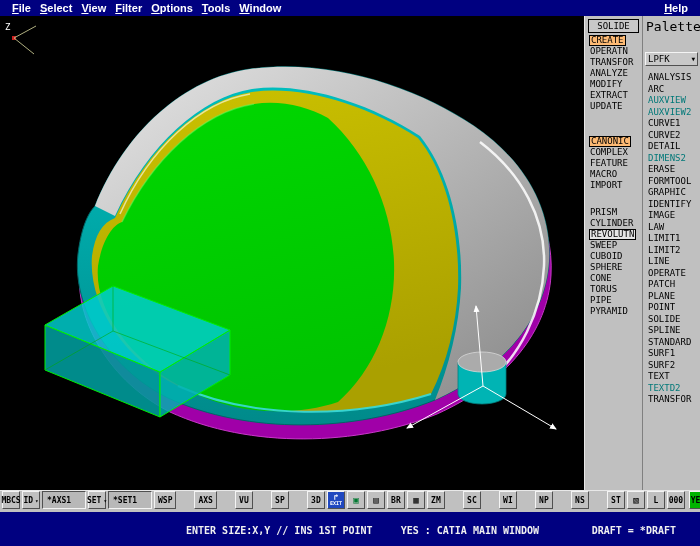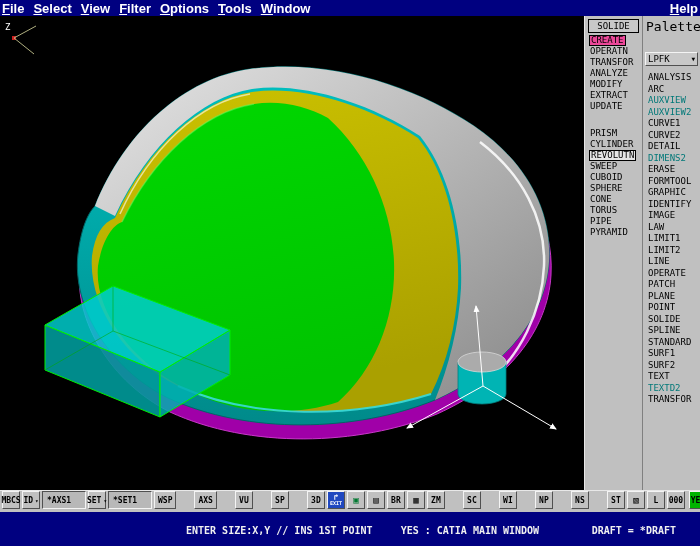--- a/index.html
+++ b/index.html
@@ -1,21 +1,21 @@
 <!DOCTYPE html>
 <html><head>
 <meta charset="utf-8">
 <style>
   *{box-sizing:border-box;margin:0;padding:0}
   html,body{width:700px;height:546px;background:#000;font-family:"Liberation Sans",sans-serif}
   .app{position:relative;width:700px;height:546px;background:#000;overflow:hidden}
 
   
   .menubar{position:absolute;top:0;left:0;width:700px;height:16px;background:#000080;color:#fff;
-    display:flex;align-items:center;padding:0 2px;font-size:13px;font-weight:bold}
+    display:flex;align-items:center;padding:0 12px;font-size:11px;font-weight:bold}
   .menu-items{display:flex;gap:9px}
   .menu-item{cursor:default;white-space:nowrap}
   .menu-help{margin-left:auto}
   u{text-decoration:underline}
 
   
   .content{position:absolute;top:16px;left:0;width:700px;height:474px;display:flex}
   .viewport{position:relative;width:584px;height:474px;background:#000}
 
   .panel{width:58px;background:#c0c0c0;color:#000;font-family:"DejaVu Sans Mono",monospace;
@@ -25,21 +25,21 @@
     padding:1px 0;background:#c8c8c8}
   .panel-title-row{display:flex;align-items:center;justify-content:space-between;padding:3px 2px 1px 3px;font-size:13px}
   .mini-btn{width:9px;height:9px;background:#c0c0c0;border:1px solid;border-color:#f4f4f4 #505050 #505050 #f4f4f4}
   .selector{display:flex;align-items:center;justify-content:space-between;margin:17px 2px 6px 2px;
     border:1px solid;border-color:#f4f4f4 #505050 #505050 #f4f4f4;background:#c8c8c8;padding:1px 2px;font-size:9px}
   .sel-arrow{font-size:6px;line-height:6px}
   .p-item{height:11px;line-height:11px;padding-left:4px;white-space:nowrap;cursor:default}
   .pal .p-item{height:11.5px;line-height:11.5px}
   .p-item.dimmed{color:#007878}
   .p-item .p-label{display:inline-block;line-height:9px;padding:0 1px}
-  .p-item.boxed .p-label{border:1px solid #000;background:#ec4899}
+  .p-item.boxed .p-label{border:1px solid #000;background:#fdba74}
   .p-item.active .p-label{border:1px solid #000;background:#e6e6e6}
   .grp1{margin-top:2px}
   .grp2{margin-top:24px}
   .grp3{margin-top:16px}
 
   
   .toolbar{position:absolute;top:490px;left:0;width:700px;height:22px;background:#c0c0c0;
     border-top:1px solid #e8e8e8;display:flex;align-items:flex-start;padding:0 2px;gap:2px;
     font-family:"DejaVu Sans Mono",monospace}
   .tb-btn{height:18px;min-width:18px;background:#c0c0c0;border:1px solid;
@@ -168,20 +168,28 @@
       <div class="panel-title">SOLIDE</div>
       <div class="grp1">
 
       <div class="p-item boxed"><span class="p-label">CREATE</span></div>
           <div class="p-item"><span class="p-label">OPERATN</span></div>
           <div class="p-item"><span class="p-label">TRANSFOR</span></div>
           <div class="p-item"><span class="p-label">ANALYZE</span></div>
           <div class="p-item"><span class="p-label">MODIFY</span></div>
           <div class="p-item"><span class="p-label">EXTRACT</span></div>
           <div class="p-item"><span class="p-label">UPDATE</span></div>
+        </div>
+      <div class="grp2">
+
+      <div class="p-item boxed"><span class="p-label">CANONIC</span></div>
+          <div class="p-item"><span class="p-label">COMPLEX</span></div>
+          <div class="p-item"><span class="p-label">FEATURE</span></div>
+          <div class="p-item"><span class="p-label">MACRO</span></div>
+          <div class="p-item"><span class="p-label">IMPORT</span></div>
         </div>
       <div class="grp3">
 
       <div class="p-item"><span class="p-label">PRISM</span></div>
           <div class="p-item"><span class="p-label">CYLINDER</span></div>
           <div class="p-item boxed active"><span class="p-label">REVOLUTN</span></div>
           <div class="p-item"><span class="p-label">SWEEP</span></div>
           <div class="p-item"><span class="p-label">CUBOID</span></div>
           <div class="p-item"><span class="p-label">SPHERE</span></div>
           <div class="p-item"><span class="p-label">CONE</span></div>

